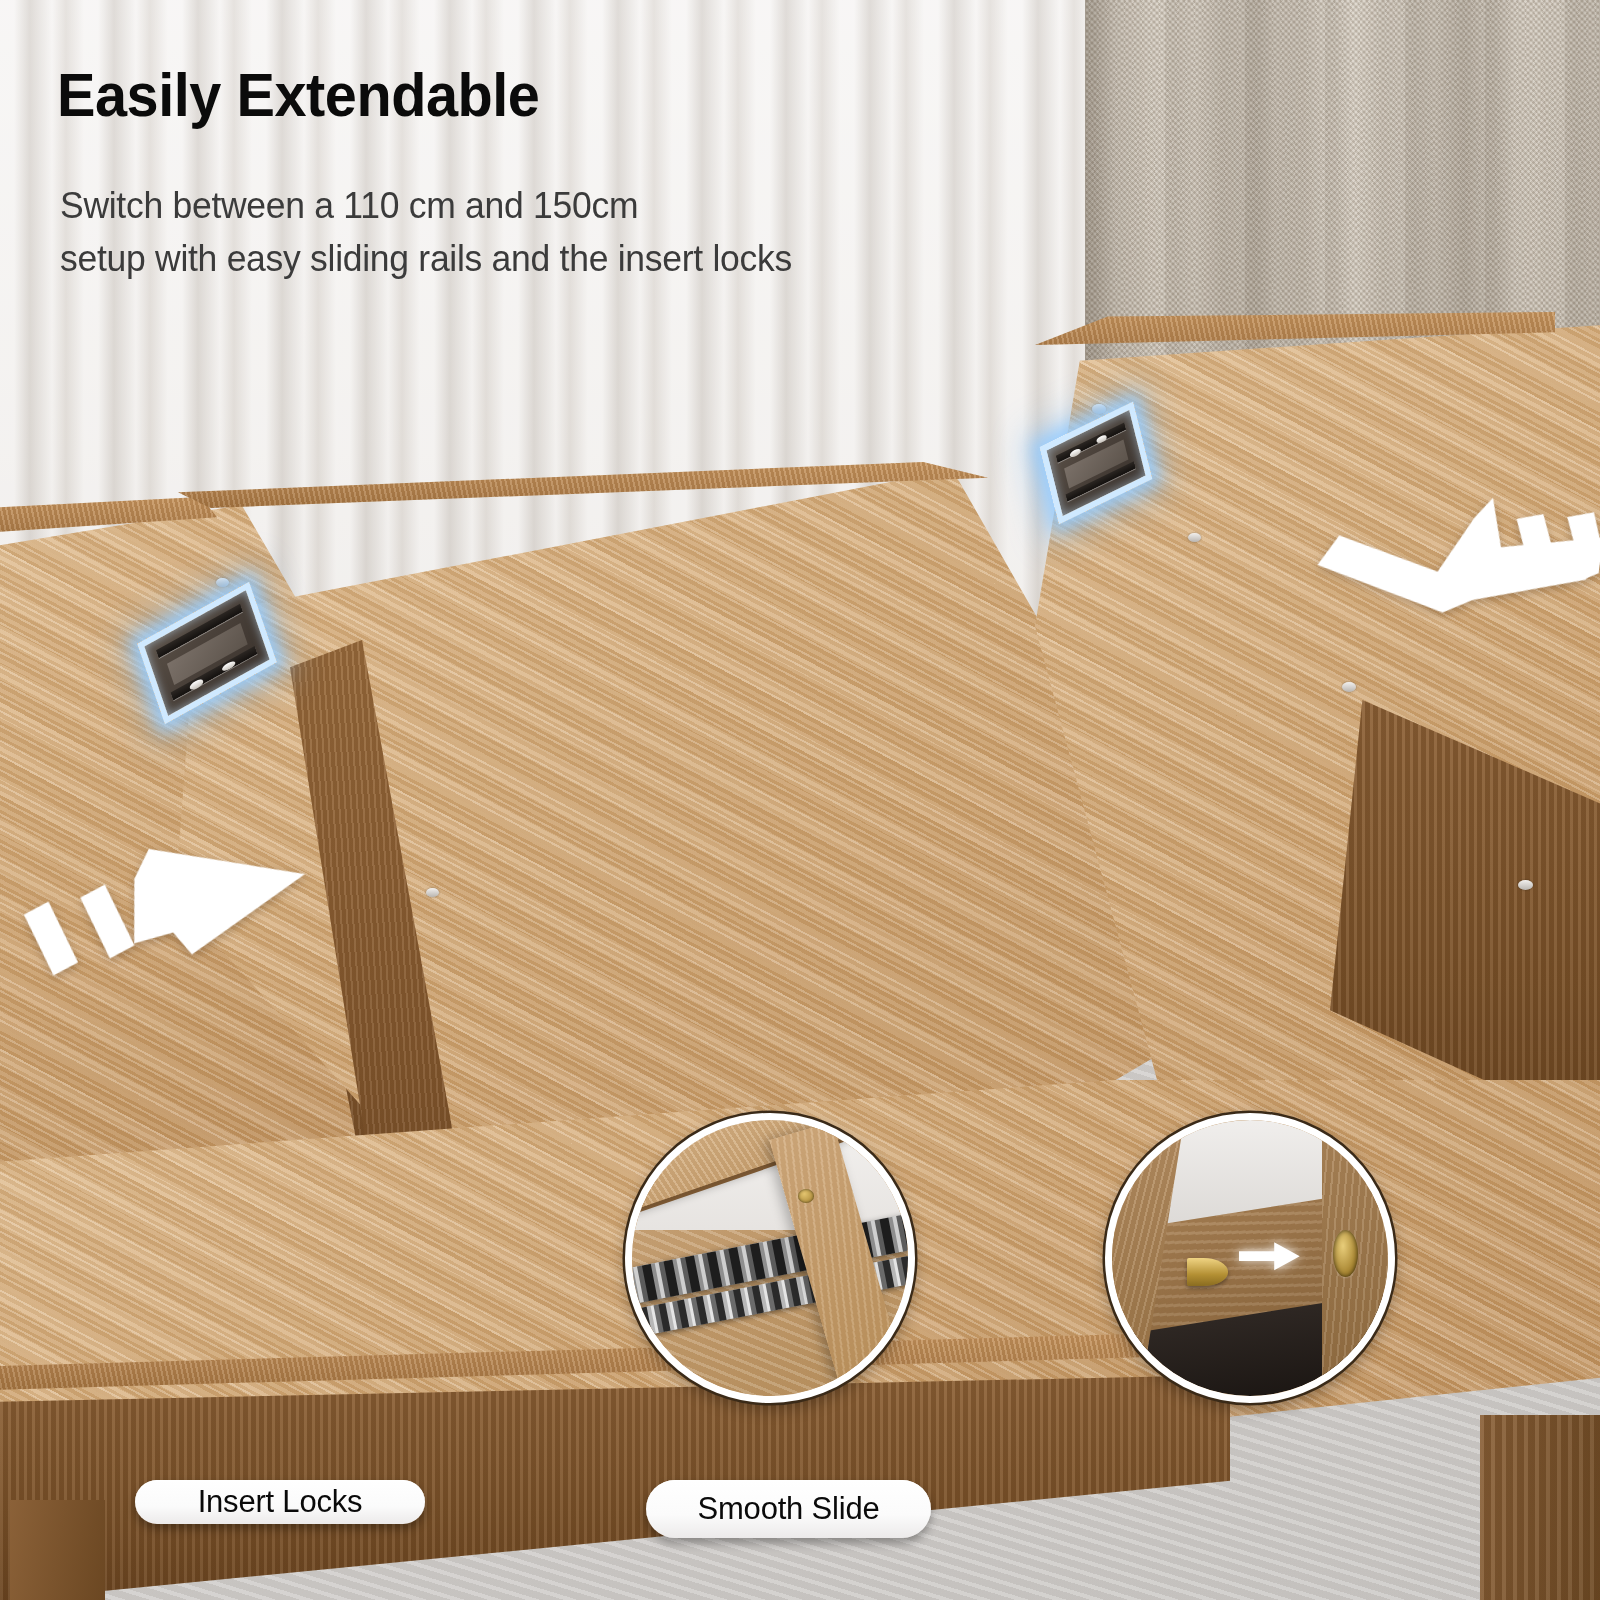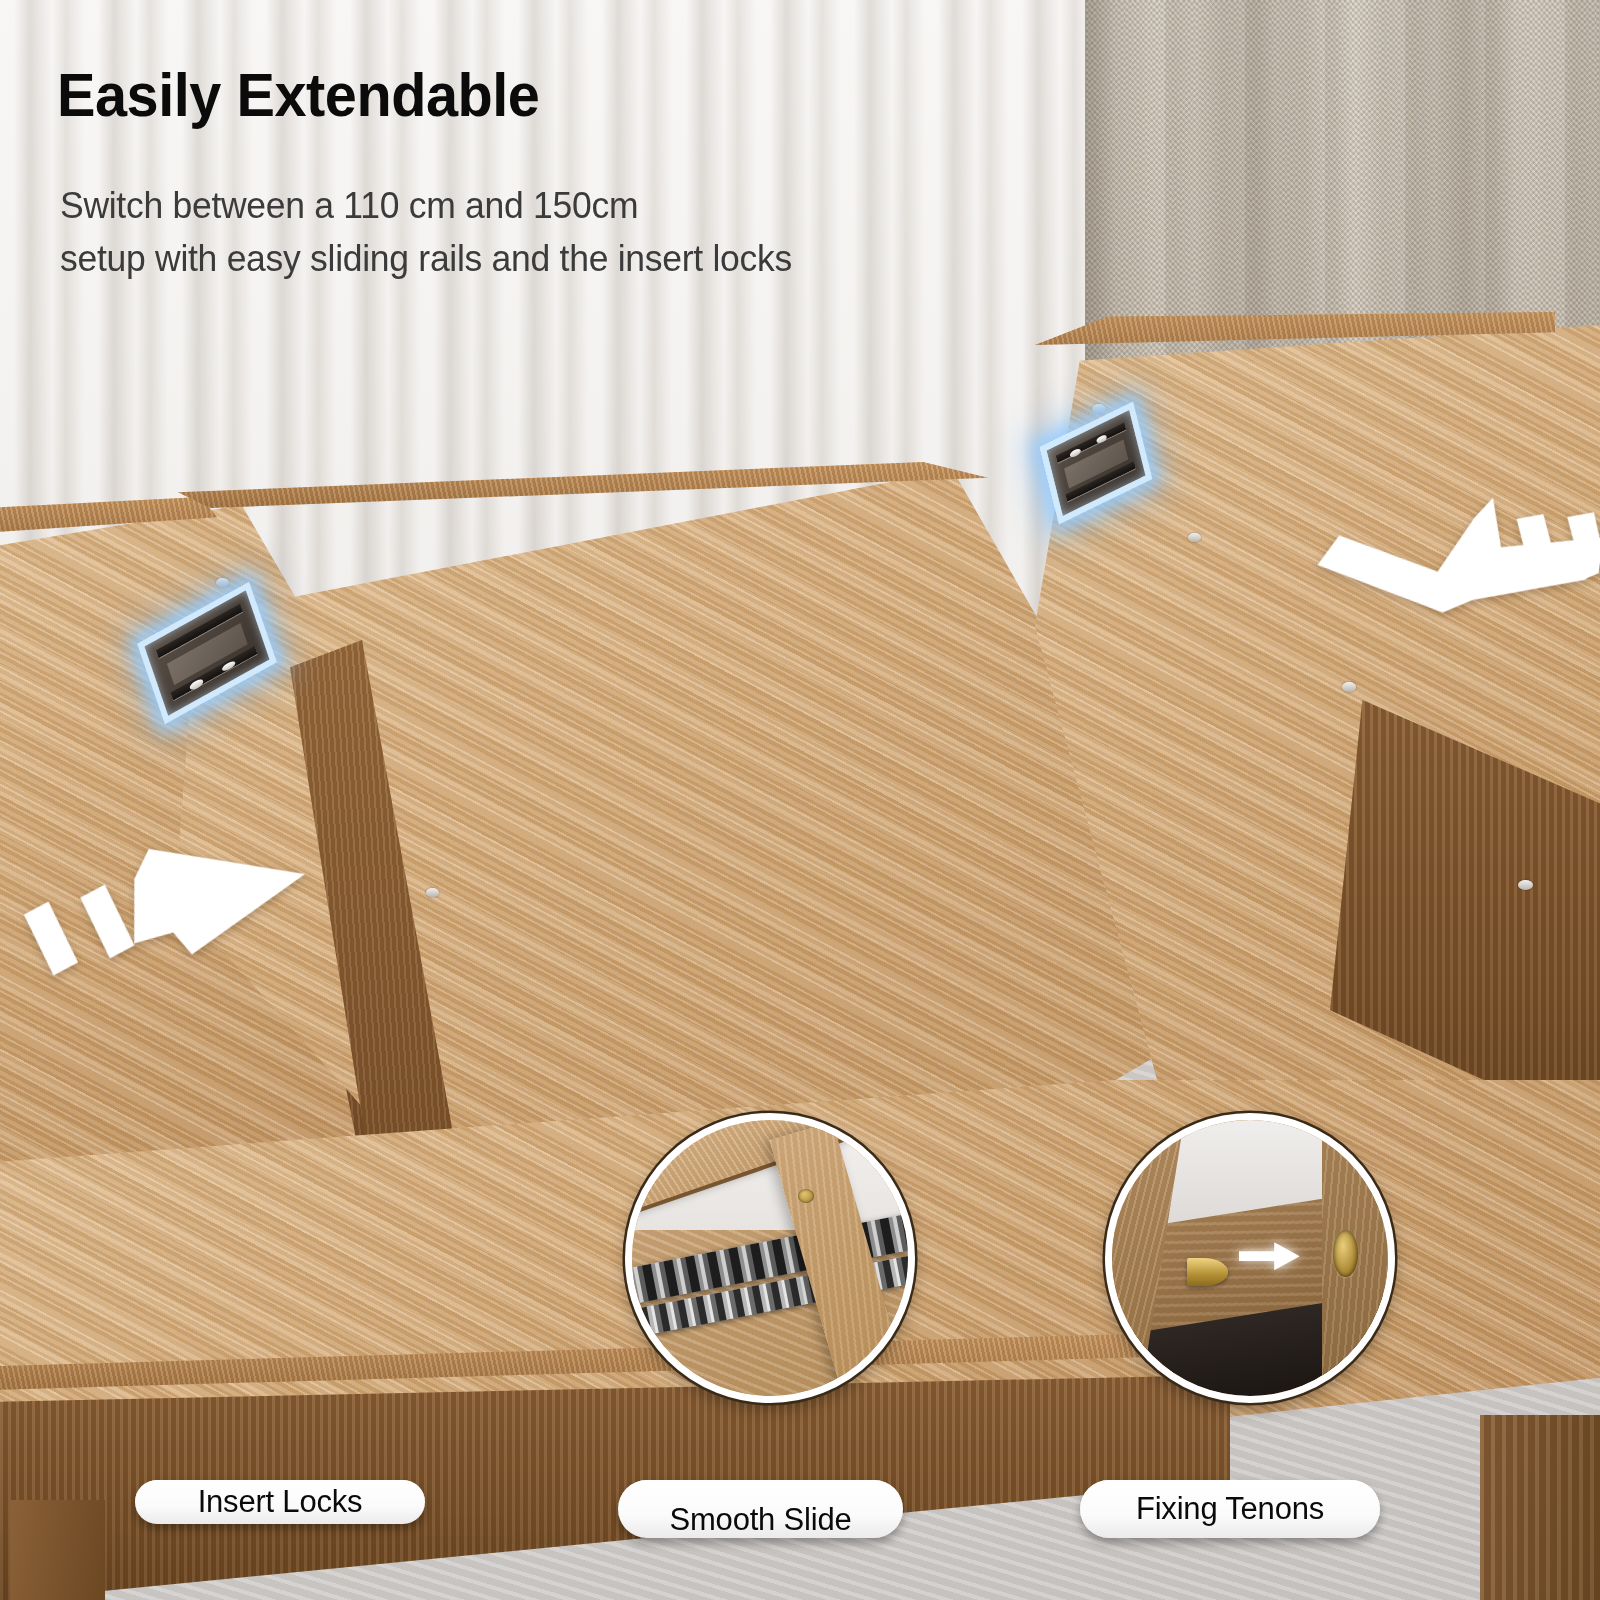--- a/index.html
+++ b/index.html
@@ -426,21 +426,21 @@
         <div class="c2-floorwood"></div>
         <div class="c2-rail"></div>
         <div class="c2-rail2"></div>
         <div class="c2-topedge"></div>
         <div class="c2-top"></div>
         <div class="c2-panel"></div>
         <div class="c2-brasshole"></div>
       </div>
     </div>
   </div>
-  <div class="pill" style="left:618px; top:1480px; width:285px; height:58px;align-items:flex-end;">
+  <div class="pill" style="left:646px; top:1480px; width:285px; height:58px;">
     <span>Smooth Slide</span>
   </div>
 
   <div class="callout" style="left:1105px; top:1113px; width:290px; height:290px;">
     <div class="ring">
       <div class="inner">
         <div class="c3-wall"></div>
         <div class="c3-under"></div>
         <div class="c3-dark"></div>
         <div class="c3-leftedge"></div>
@@ -448,21 +448,18 @@
         <div class="c3-socket"></div>
         <div class="c3-pin"></div>
         <div class="c3-arrow">
           <svg viewBox="0 0 100 50" aria-hidden="true">
             <polygon fill="#ffffff" points="0,17 58,17 58,2 100,25 58,48 58,33 0,33"></polygon>
           </svg>
         </div>
       </div>
     </div>
   </div>
-  <div class="pill" style="left:1080px; top:1480px; width:300px; height:58px;">
-    <span>Fixing Tenons</span>
-  </div>
 
   <h1 class="headline">Easily Extendable</h1>
   <p class="subline">Switch between a 110 cm and 150cm
 setup with easy sliding rails and the insert locks</p>
 
 </div>
 
 </body></html>

